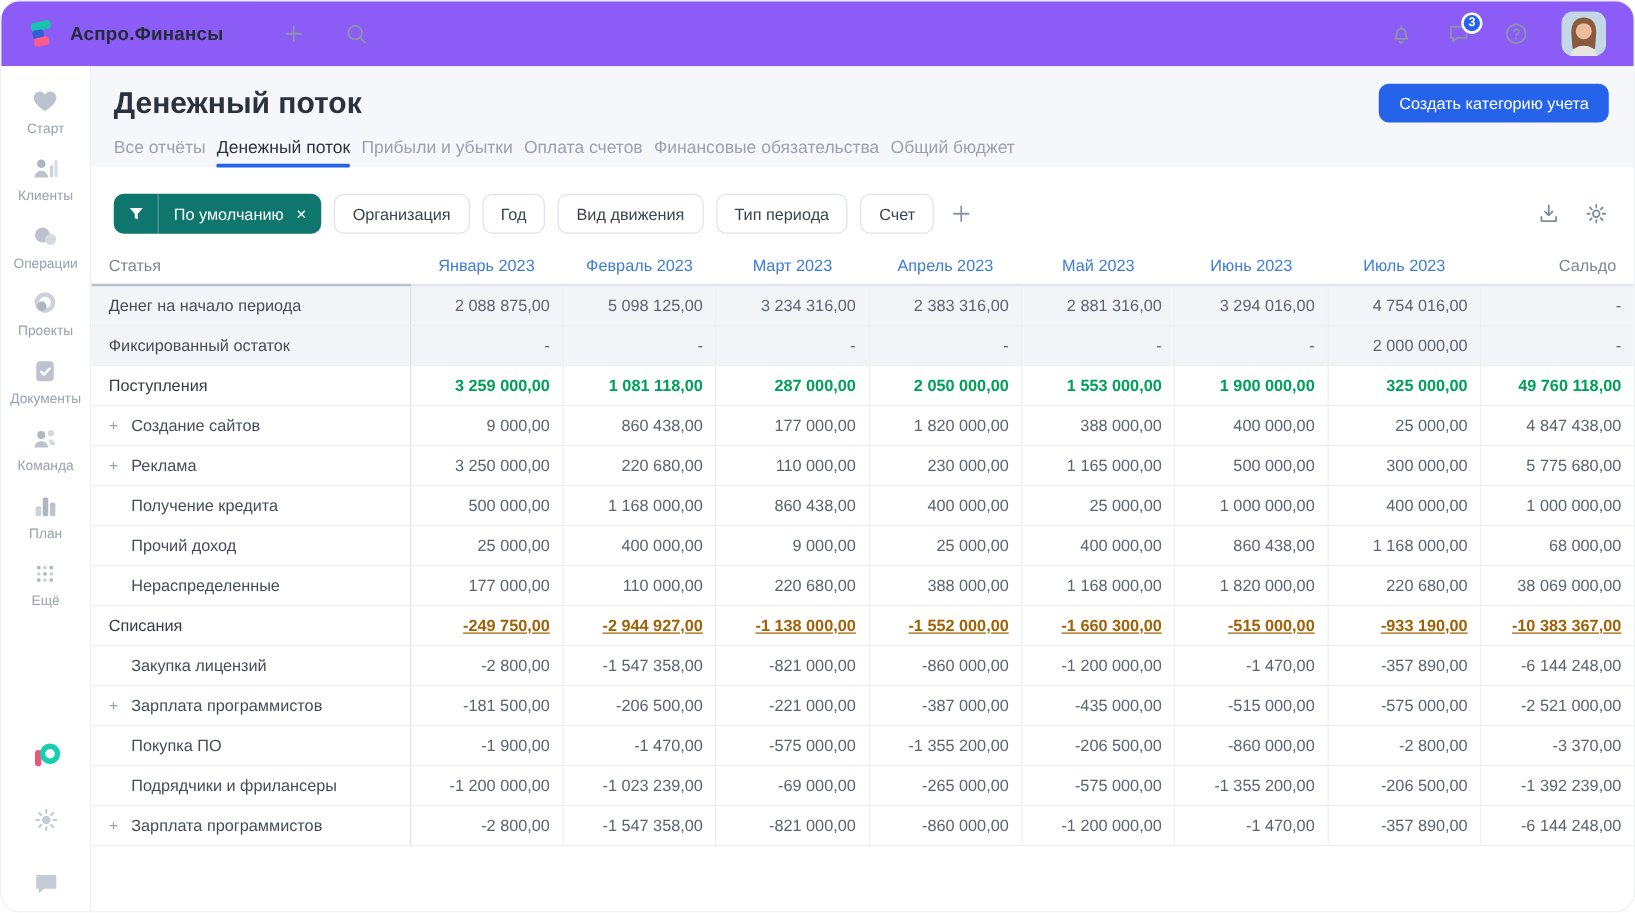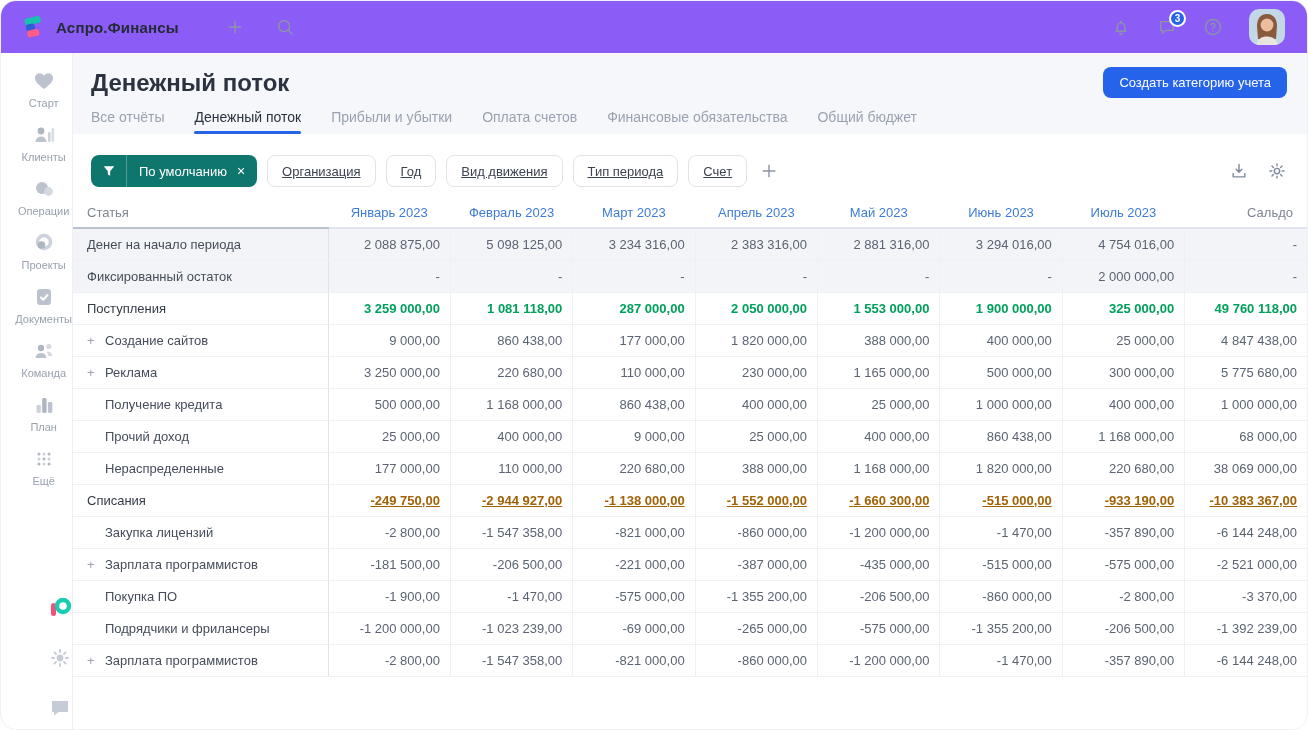--- a/index.html
+++ b/index.html
@@ -19,57 +19,57 @@
   .tb-right { margin-left:auto; display:flex; align-items:center; gap:26px; }
   .chat-wrap { position:relative; }
   .badge { position:absolute; top:-7px; right:-9px; min-width:17px; height:17px; border-radius:9px;
            background:#2563eb; color:#fff; font-size:10px; font-weight:700; display:flex; align-items:center;
            justify-content:center; border:2px solid #fff; padding:0 3px; }
   .avatar { width:36px; height:36px; border-radius:10px; overflow:hidden; display:block; }
 
   
   .body { flex:1; display:flex; min-height:0; }
   .sidebar { width:72px; flex:0 0 72px; background:#fff; border-right:1px solid #edeff3;
-             display:flex; flex-direction:column; align-items:flex-end; padding:16px 0 5px; }
+             display:flex; flex-direction:column; align-items:center; padding:16px 0 5px; }
   .side-item { display:flex; flex-direction:column; align-items:center; gap:4px; margin-bottom:14px; cursor:pointer; }
   .side-item svg { width:24px; height:24px; }
   .side-label { font-size:11px; color:#98a1ae; }
   .side-bottom { margin-top:auto; display:flex; flex-direction:column; align-items:center; gap:22px; }
   .side-bottom svg { width:24px; height:24px; }
 
   .main { flex:1; display:flex; flex-direction:column; background:#f6f7fa; min-width:0; }
 
   
   .page-head { padding:14px 20px 0 18px; }
   .title-row { display:flex; align-items:center; justify-content:space-between; }
   .page-title { font-size:24px; font-weight:600; color:#2b3240; }
   .create-btn { background:#2563eb; color:#fff; border:none; border-radius:8px; height:31px; padding:0 16px;
                 font-size:13px; font-family:inherit; cursor:pointer; font-weight:500; }
-  .tabs { display:flex; gap:30px; margin-top:11px; }
+  .tabs { display:flex; gap:9px; margin-top:11px; }
   .tab { font-size:14px; color:#9aa2b1; padding-bottom:9px; position:relative; cursor:pointer; white-space:nowrap; }
   .tab.active { color:#2b3240; font-weight:500; }
   .tab.active::after { content:""; position:absolute; left:0; right:0; bottom:0; height:3px; border-radius:2px; background:#2563eb; }
 
   
   .subtabs { height:32px; background:#ebeef3; display:flex; align-items:center; gap:26px; padding:0 18px; flex:0 0 auto; }
   .subtab { display:flex; align-items:center; gap:7px; font-size:13px; color:#9aa2b1; cursor:pointer; }
   .subtab.active { color:#2563eb; font-weight:500; }
   .subtab svg { width:15px; height:15px; }
 
   
   .content { flex:1; background:#fff; min-height:0; overflow:hidden; display:flex; flex-direction:column; }
   .filter-row { display:flex; align-items:center; gap:10px; padding:21px 20px 0 18px; }
   .chip-primary { display:flex; align-items:center; background:#0f766e; color:#fff; height:32px; border-radius:8px;
                   font-size:13px; cursor:pointer; overflow:hidden; }
   .chip-primary .funnel-seg { display:flex; align-items:center; justify-content:center; width:36px; height:100%;
                   border-right:1px solid rgba(255,255,255,.28); }
   .chip-primary .txt { padding:0 8px 0 12px; font-weight:500; }
   .chip-primary .x { padding:0 12px 0 2px; font-size:14px; }
   .chip { height:32px; display:flex; align-items:center; padding:0 14px; border:1px solid #dfe3ea; border-radius:8px;
-          background:#fff; font-size:13px; color:#3c4350; cursor:pointer; white-space:nowrap;text-decoration:underline; }
+          background:#fff; font-size:13px; color:#3c4350; cursor:pointer; white-space:nowrap; }
   .chip-add { background:none; border:none; cursor:pointer; display:flex; margin-left:2px; }
   .filter-right { margin-left:auto; display:flex; align-items:center; gap:18px; }
   .filter-right .tb-icon { stroke:#7f8b9e; }
 
   
   .table-wrap { margin-top:10px; flex:1; min-height:0; }
   table { width:100%; border-collapse:collapse; table-layout:fixed; font-size:13px; }
   col.c-article { width:255px; }
   thead th { height:31px; font-weight:400; vertical-align:middle; }
   th.h-article { text-align:left; padding-left:14px; color:#7d8694; border-bottom:2px solid #b9c1cc; }

